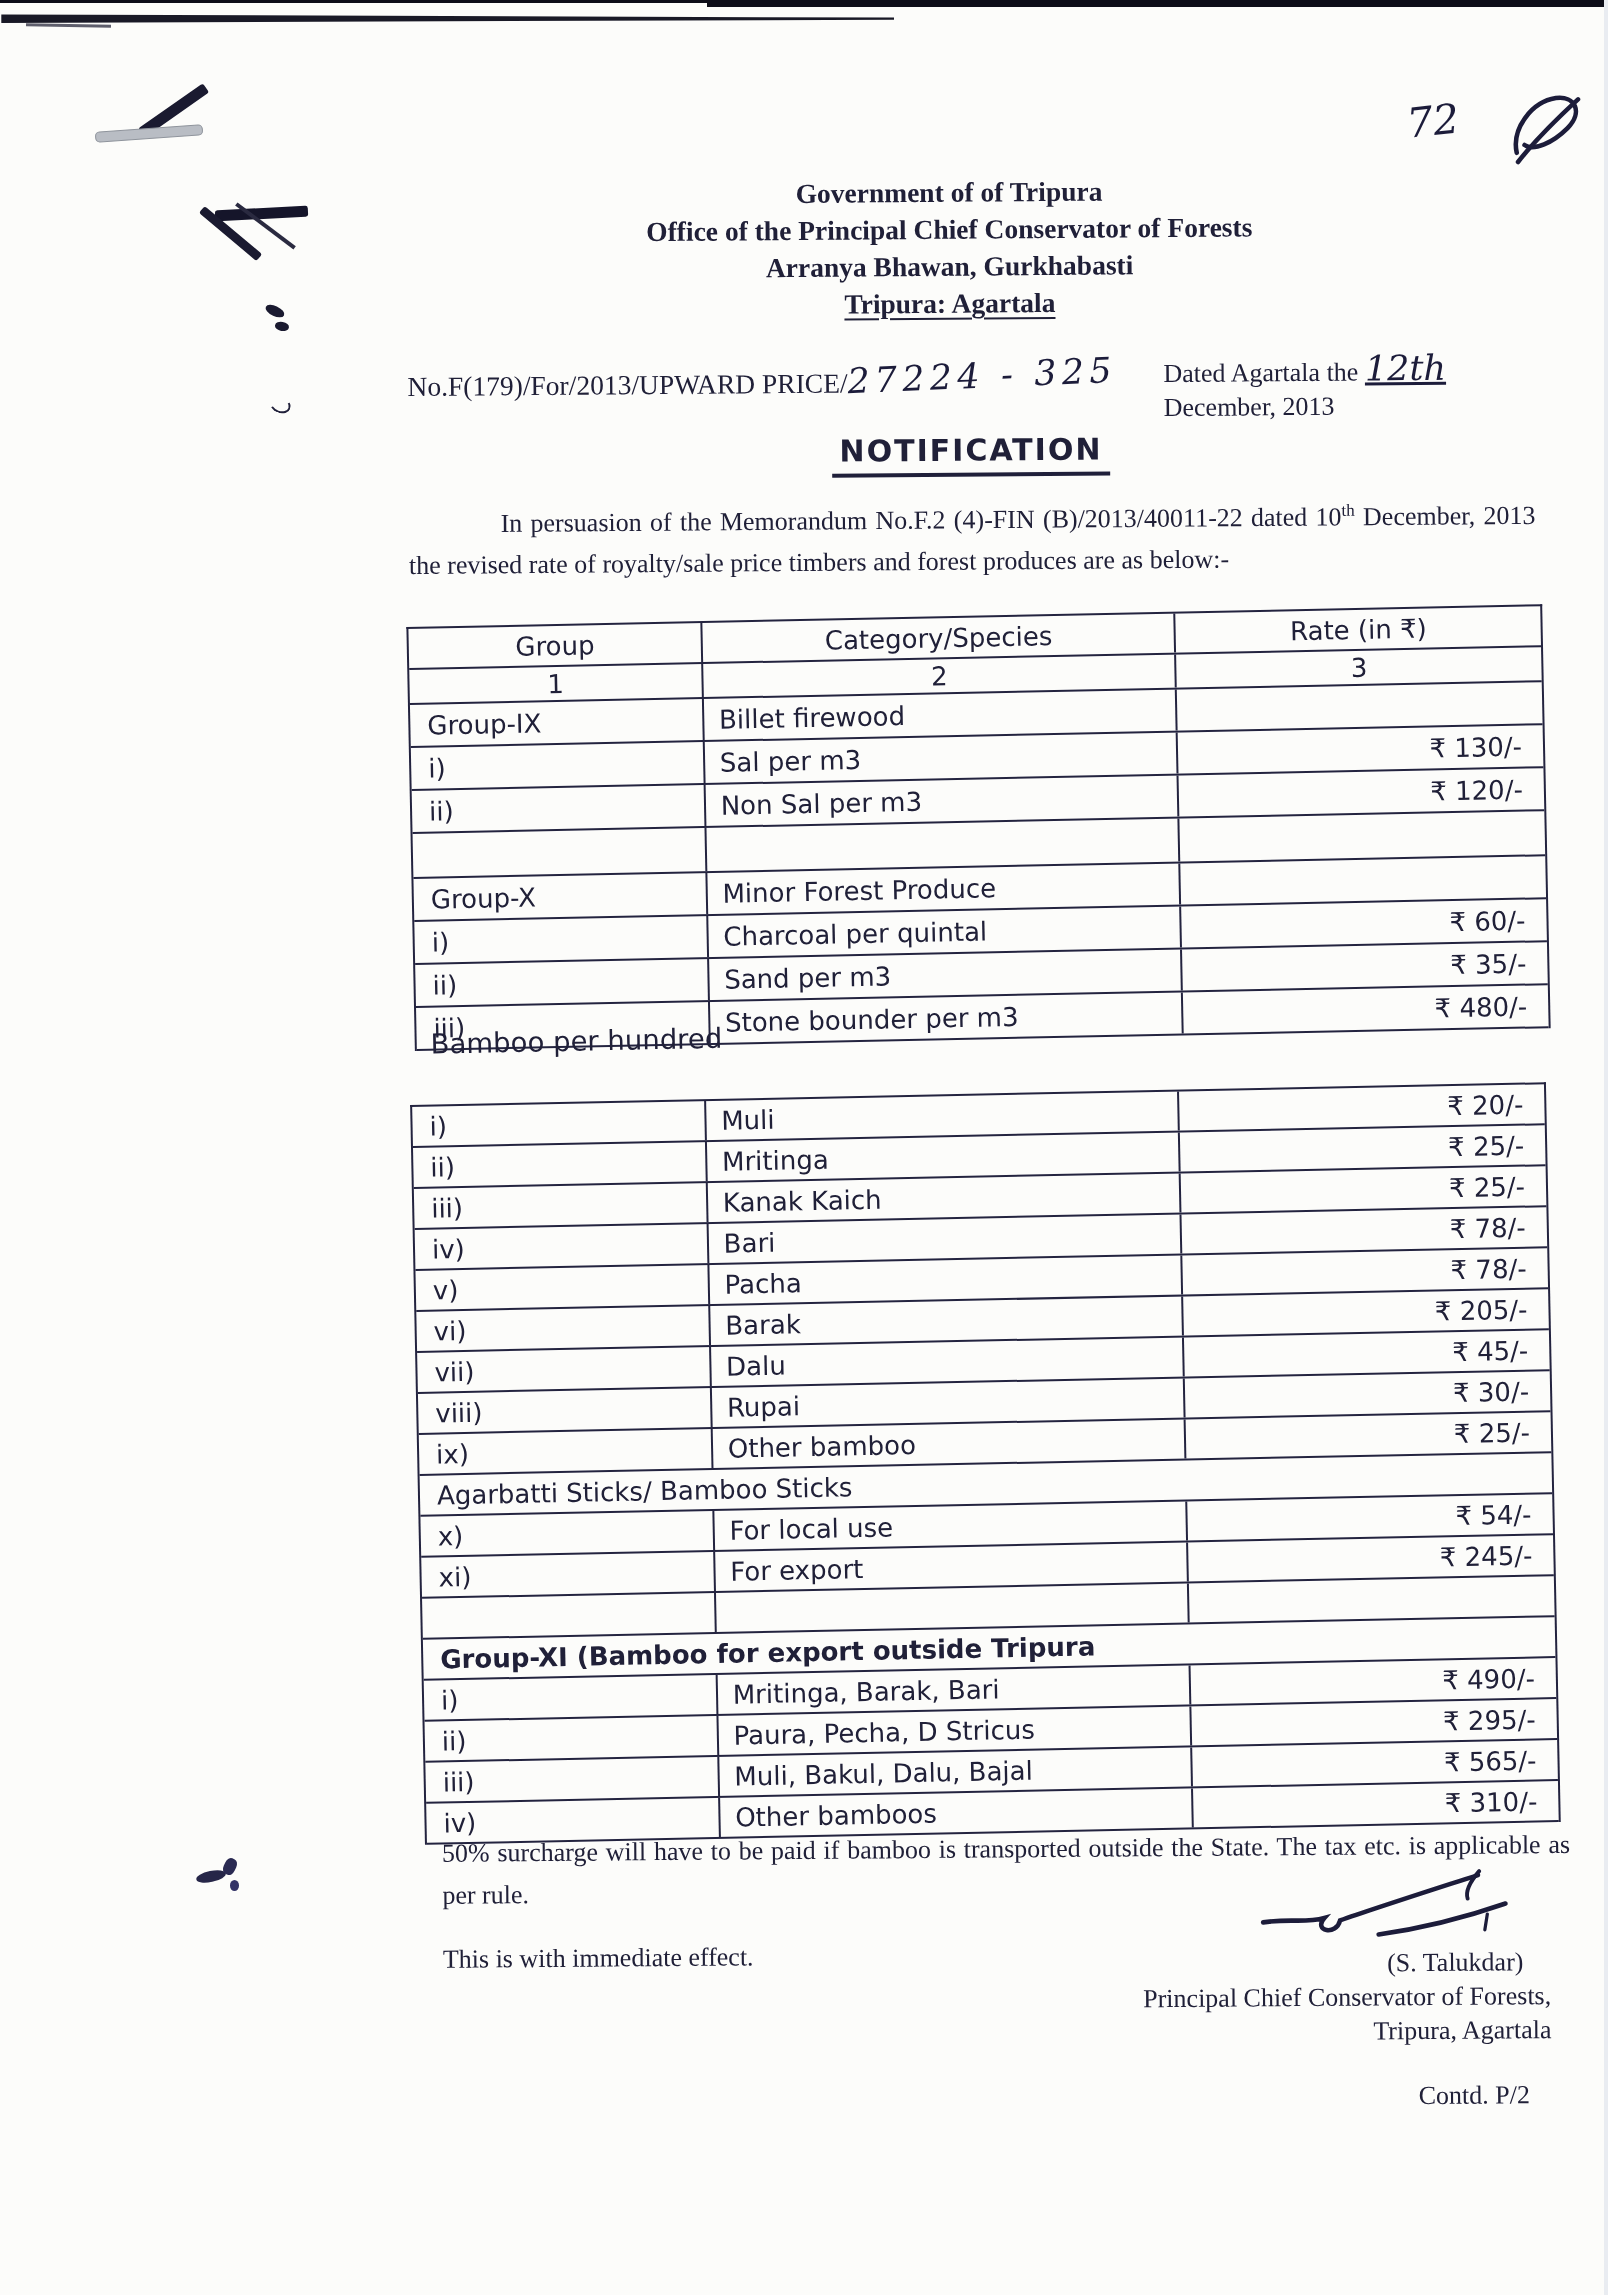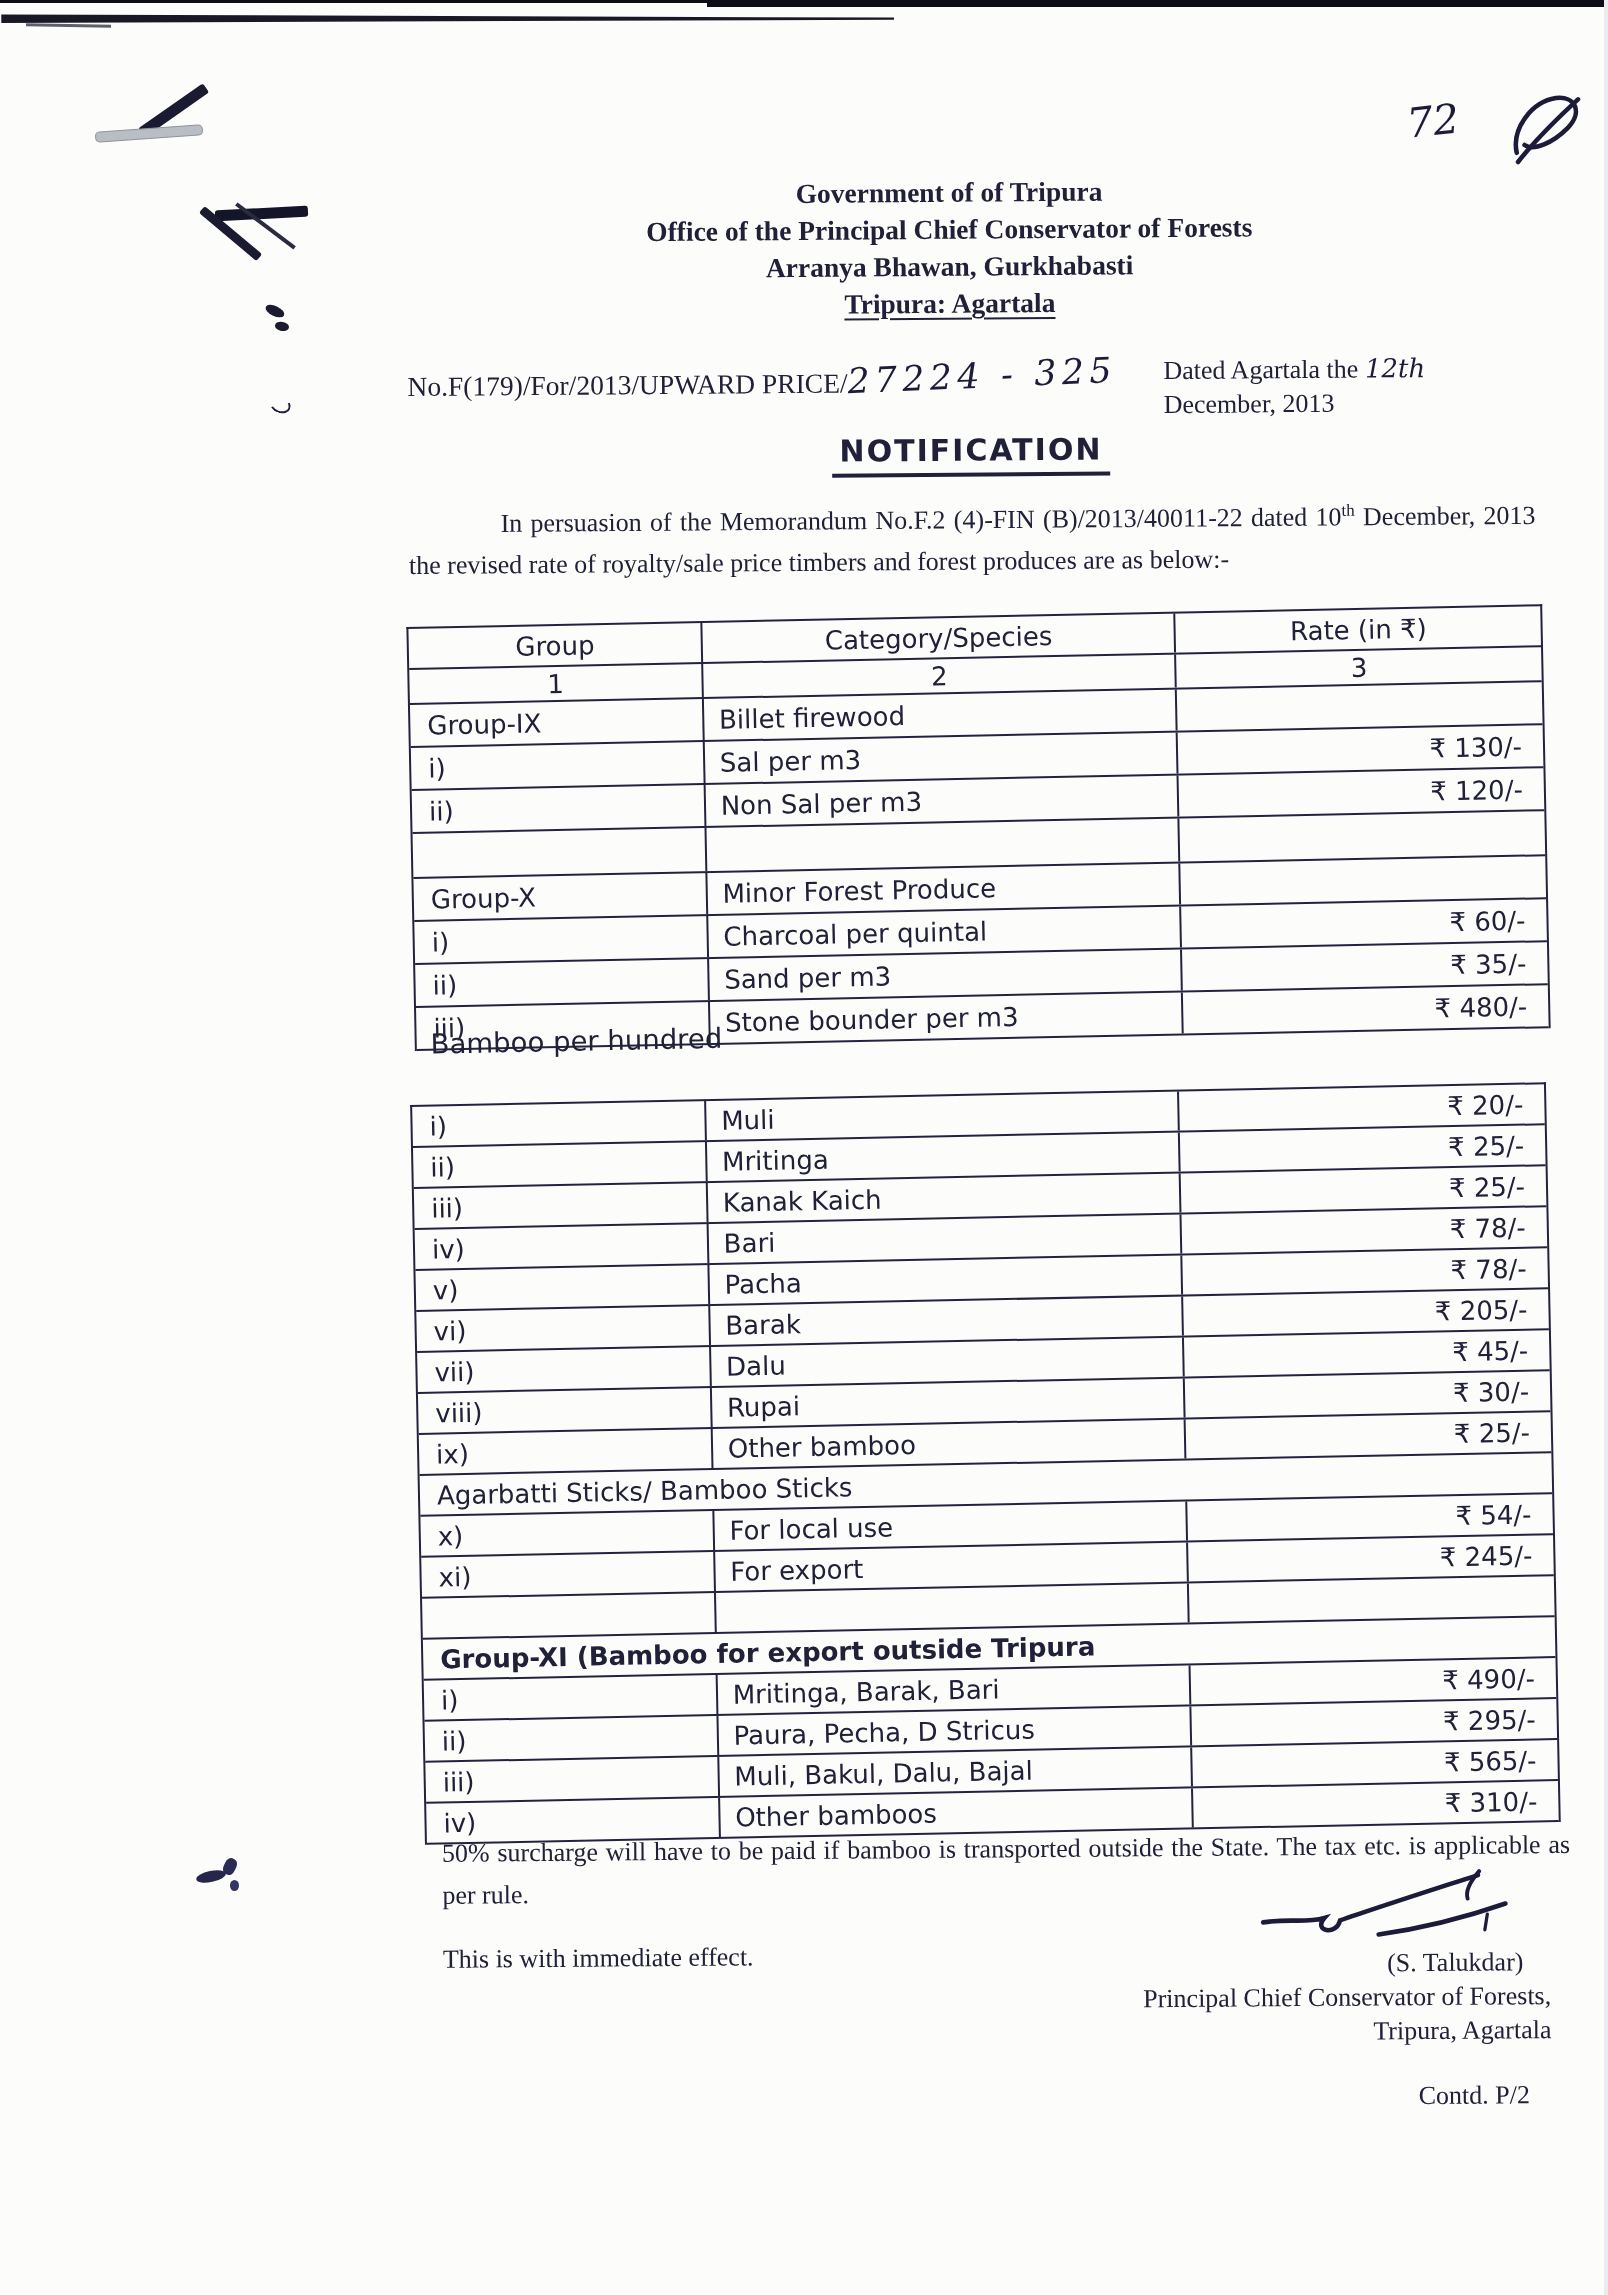--- a/index.html
+++ b/index.html
@@ -27,21 +27,21 @@
   .m7{left:275px;top:322px;width:14.4px;height:8.5px;border-radius:50%;transform:rotate(10deg);}
   .m8{left:270px;top:397px;width:17px;height:11.8px;background:transparent;border:2.6px solid #20203a;
       border-top-color:transparent;border-left-color:transparent;border-radius:50%;transform:rotate(20deg);}
   .blot1{left:196px;top:1871px;width:30px;height:10.5px;background:#262648;border-radius:50%;transform:rotate(-12deg);}
   .blot2{left:224px;top:1858px;width:11.8px;height:17px;background:#2a2a52;border-radius:40%;transform:rotate(25deg);}
   .blot3{left:230px;top:1880px;width:9.2px;height:10.5px;background:#333366;border-radius:50%;}
   
   .hand{font-family:"DejaVu Serif", serif;font-style:italic;color:#1c1c3a;}
   .hw-72{left:1407px;top:97px;font-size:41px;transform:rotate(-6deg);}
   .hw-ref{display:inline-block;font-size:35px;letter-spacing:5.2px;transform:rotate(-2deg) translateY(-3.9px);}
-  .hw-day{font-size:26px;}
+  .hw-day{font-size:35px;text-decoration:underline;}
   
   #content{position:absolute;left:0;top:0;width:1609px;height:2295px;transform:rotate(-0.45deg);transform-origin:406px 196px;}
   .hdr{left:327px;top:178px;width:1244px;text-align:center;font-weight:bold;font-size:27.5px;line-height:37px;}
   .hdr .u{text-decoration:underline;text-decoration-thickness:2px;text-underline-offset:5.2px;}
   .refline{left:406px;top:364px;font-size:27.5px;white-space:nowrap;}
   .dateblock{left:1162px;top:359px;font-size:26px;line-height:34px;}
   .notif-wrap{left:403px;top:437px;width:1132px;text-align:center;}
   .notif{display:inline-block;font-family:"DejaVu Sans", sans-serif;font-weight:bold;font-size:30px;
          letter-spacing:2px;border-bottom:4.6px solid #20203a;padding:0 7.9px 5.2px 7.9px;}
   .para{left:406px;top:497px;width:1127px;font-size:26px;line-height:41px;text-align:justify;text-indent:92px;}

